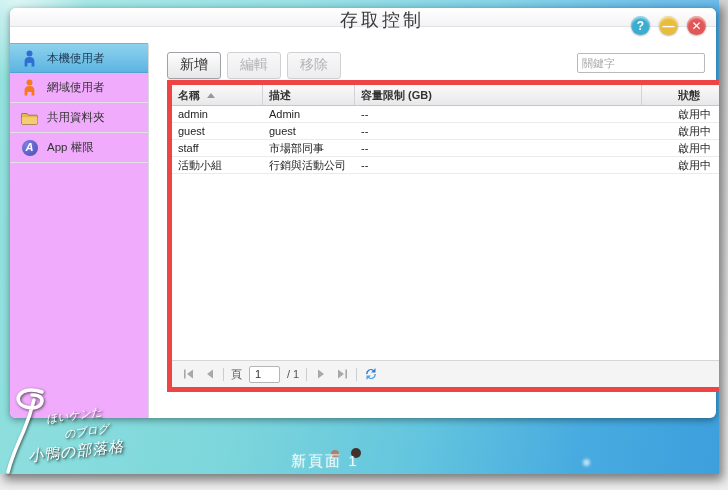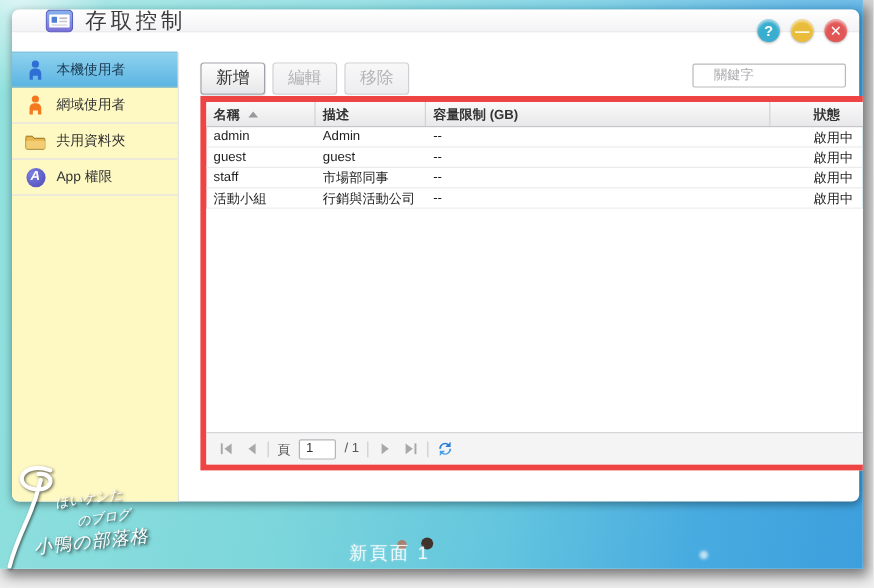--- a/index.html
+++ b/index.html
@@ -13,56 +13,56 @@
              linear-gradient(100deg,#93e2de 0%,#7cd6db 38%,#63c5de 62%,#48abe0 82%,#3d9fdc 100%);
            box-shadow:4px 6px 10px rgba(60,60,60,.65); }
 
   
   .window { position:absolute; left:10px; top:8px; width:706px; height:410px;
             background:#fff; border-radius:6px;
             box-shadow:0 2px 7px rgba(0,0,0,.4); }
   .titlebar { position:relative; height:19px; border-radius:6px 6px 0 0;
               background:linear-gradient(#ffffff,#f3f3f5);
               border-bottom:1px solid #e2e2e5;
-              display:flex; align-items:center; padding-left:28px; }
+              display:flex; align-items:center; padding-left:28px;flex-direction:column; }
   .title { font-family:"DejaVu Serif","Liberation Serif",serif; font-size:18px;
            color:#3b3b3d; letter-spacing:3px; margin-left:10px; }
   .winbtns { position:absolute; right:10px; top:8px; display:flex; gap:9px; }
   .wbtn { width:19px; height:19px; border-radius:50%; color:#fff; font-size:12px;
           font-weight:bold; display:flex; align-items:center; justify-content:center;
           line-height:1; cursor:default;
           box-shadow:inset 0 2px 2px rgba(255,255,255,.55), 0 1px 2px rgba(0,0,0,.3); }
   .wbtn.help  { background:#3aaecf; }
   .wbtn.min   { background:#e9bd3b; }
   .wbtn.close { background:#e25656; }
 
   
   .sidebar { position:absolute; left:0; top:36px; bottom:0; width:139px;
-             background:#fef9c3; border-right:1px solid #d8d8db; border-radius:0 0 0 6px; }
+             background:#f0abfc; border-right:1px solid #d8d8db; border-radius:0 0 0 6px; }
   .sitem { height:30px; display:flex; align-items:center; gap:9px; padding-left:11px;
            font-size:11.5px; color:#333; border-bottom:1px solid #e1e1e4; cursor:default; }
   .sitem.selected { background:linear-gradient(#8ed2ee,#5cb4e2);
                     border-top:1px solid #68b8dd; border-bottom:1px solid #4ea5d4;
                     color:#1c3a52; margin-top:-1px; }
   .sicon { width:17px; height:18px; flex:0 0 17px; display:flex; align-items:center; justify-content:center; }
   .appcircle { width:16px; height:16px; border-radius:50%;
                background:radial-gradient(circle at 30% 30%, #7a7fe0, #4e49b8);
                color:#fff; font-size:11px; font-weight:bold; font-style:italic;
                display:flex; align-items:center; justify-content:center; line-height:1; }
 
   
   .main { position:absolute; left:140px; top:36px; right:0; bottom:0; }
   .toolbar { position:absolute; left:17px; top:8px; display:flex; gap:6px; }
   .btn { font-size:14px; color:#333; padding:3px 12px 4px; border:1px solid #9fa3a9;
          border-radius:3px; background:linear-gradient(#fdfdfd,#e7e7e9);
          box-shadow:0 1px 1px rgba(0,0,0,.1); cursor:default; }
   .btn.disabled { color:#b3b3b6; border-color:#d0d0d3;
                   background:linear-gradient(#f8f8f9,#ededef); box-shadow:none; }
   .search { position:absolute; right:11px; top:9px; width:128px; height:20px;
-            border:1px solid #b9b9bd; border-radius:2px; font-size:11px; padding:0 17px;
+            border:1px solid #b9b9bd; border-radius:2px; font-size:11px; padding:0 4px;
             color:#555; background:#fff; font-family:inherit; }
   .search::placeholder { color:#a9a9ad; }
 
   
   .grid { position:absolute; left:17px; top:36px; width:623px; height:312px;
           border:5px solid #ef4444; background:#fff; display:flex; flex-direction:column; }
   .ghead { display:flex; flex:0 0 21px; background:linear-gradient(#fafafa,#e8e8ea);
            border-bottom:1px solid #c6c6c9; font-size:11px; font-weight:bold; color:#333; }
   .hcell { display:flex; align-items:center; padding-left:6px;
            border-right:1px solid #d3d3d6; cursor:default; }

